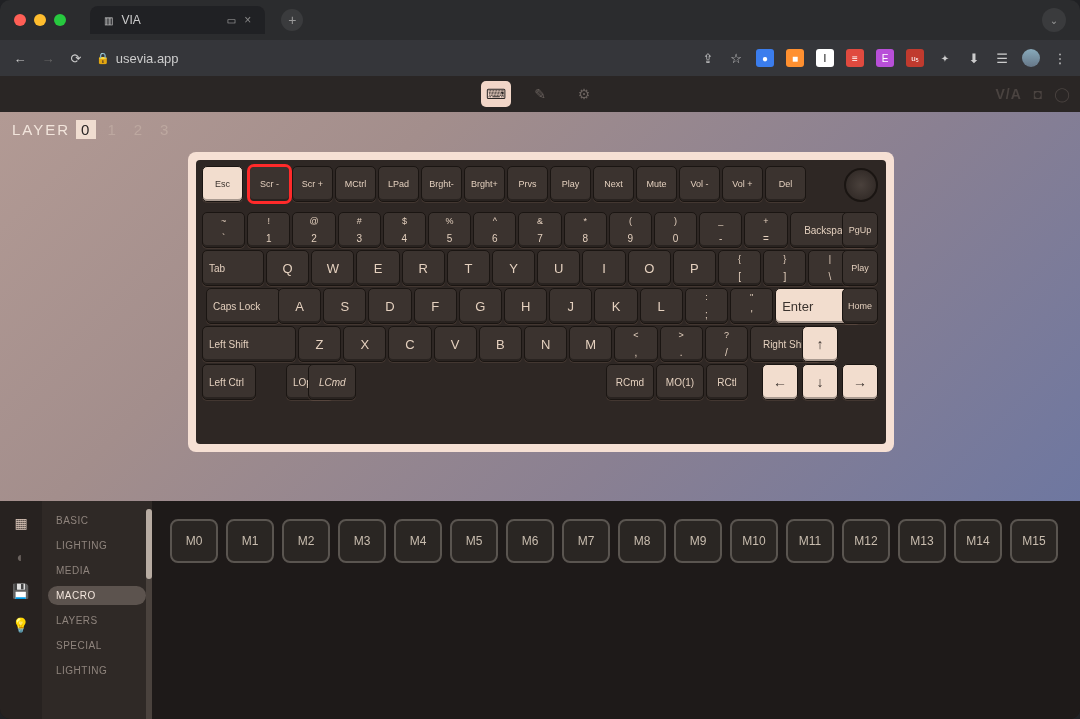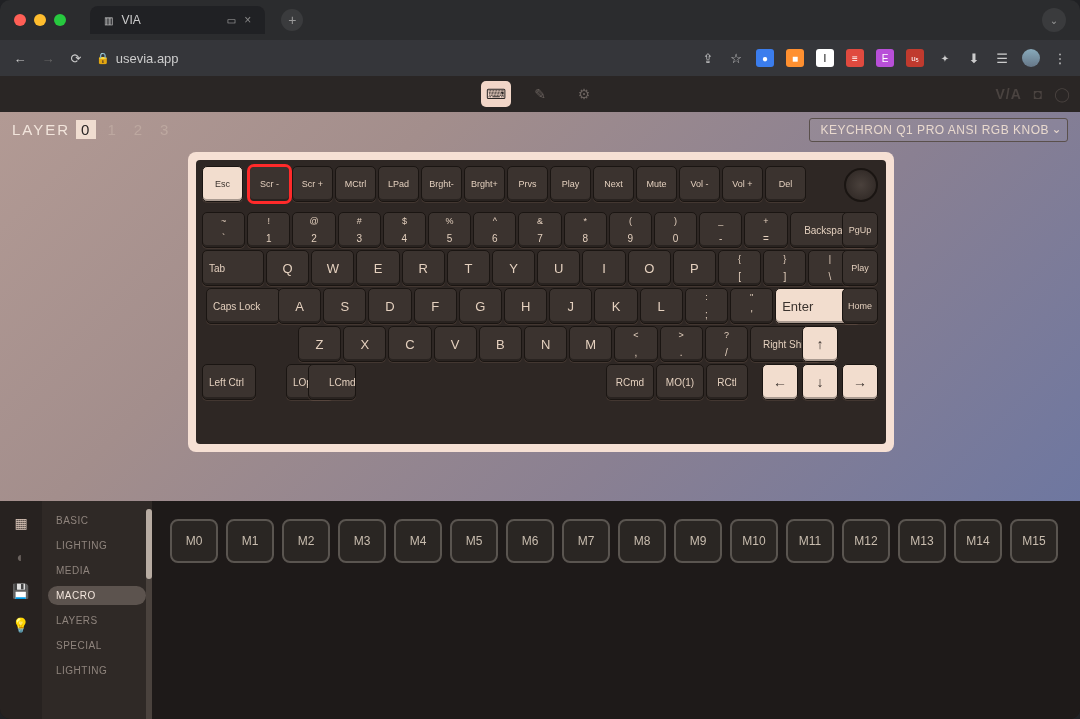--- a/index.html
+++ b/index.html
@@ -120,21 +120,20 @@
 </div>
 
 <div class="main">
   <div class="layer-sel">
     <span class="lab">LAYER</span>
     <span class="num active">0</span>
     <span class="num">1</span>
     <span class="num">2</span>
     <span class="num">3</span>
   </div>
-  <div class="device">KEYCHRON Q1 PRO ANSI RGB KNOB</div>
 
   <div class="kb">
     <div class="kb-inner" id="kb-inner">
       <div class="knob" style="right:8px;top:8px"></div>
     <div class="key light" style="left: 6px; top: 6px; width: 41px; height: 36px; font-size: 9px;">Esc</div>
         <div class="key sel" style="left: 53px; top: 6px; width: 41px; height: 36px; font-size: 9px;">Scr -</div>
         <div class="key" style="left: 96px; top: 6px; width: 41px; height: 36px; font-size: 9px;">Scr +</div>
         <div class="key" style="left: 139px; top: 6px; width: 41px; height: 36px; font-size: 9px;">MCtrl</div>
         <div class="key" style="left: 182px; top: 6px; width: 41px; height: 36px; font-size: 9px;">LPad</div>
         <div class="key" style="left: 225px; top: 6px; width: 41px; height: 36px; font-size: 9px;">Brght-</div>
@@ -237,20 +236,21 @@
         <div class="key" style="left: 488.8px; top: 128px; width: 43.2px; height: 36px;">
           <div class="top">:</div>
           <div class="bot">;</div>
         </div>
         <div class="key" style="left: 534px; top: 128px; width: 43.2px; height: 36px;">
           <div class="top">"</div>
           <div class="bot">'</div>
         </div>
         <div class="key light" style="left: 579.2px; top: 128px; width: 86px; height: 36px; justify-content: flex-start; padding-left: 6px; font-size: 13px; text-align: center;">Enter</div>
         <div class="key" style="left: 646px; top: 128px; width: 36px; height: 36px; font-size: 9px;">Home</div>
+        <div class="key" style="left: 6px; top: 166px; width: 94px; height: 36px; justify-content: flex-start; padding-left: 6px; font-size: 10px;">Left Shift</div>
         <div class="key" style="left: 102px; top: 166px; width: 43.2px; height: 36px; font-size: 13px;">Z</div>
         <div class="key" style="left: 147.2px; top: 166px; width: 43.2px; height: 36px; font-size: 13px;">X</div>
         <div class="key" style="left: 192.4px; top: 166px; width: 43.2px; height: 36px; font-size: 13px;">C</div>
         <div class="key" style="left: 237.6px; top: 166px; width: 43.2px; height: 36px; font-size: 13px;">V</div>
         <div class="key" style="left: 282.8px; top: 166px; width: 43.2px; height: 36px; font-size: 13px;">B</div>
         <div class="key" style="left: 328px; top: 166px; width: 43.2px; height: 36px; font-size: 13px;">N</div>
         <div class="key" style="left: 373.2px; top: 166px; width: 43.2px; height: 36px; font-size: 13px;">M</div>
         <div class="key" style="left: 418.4px; top: 166px; width: 43.2px; height: 36px;">
           <div class="top">&lt;</div>
           <div class="bot">,</div>
@@ -260,21 +260,21 @@
           <div class="bot">.</div>
         </div>
         <div class="key" style="left: 508.8px; top: 166px; width: 43.2px; height: 36px;">
           <div class="top">?</div>
           <div class="bot">/</div>
         </div>
         <div class="key" style="left: 554px; top: 166px; width: 72px; height: 36px; font-size: 10px;">Right Shift</div>
         <div class="key light" style="left: 606px; top: 166px; width: 36px; height: 36px; font-size: 14px;">↑</div>
         <div class="key" style="left: 6px; top: 204px; width: 54px; height: 36px; justify-content: flex-start; padding-left: 6px; font-size: 10px;">Left Ctrl</div>
         <div class="key" style="left: 62px; top: 204px; width: 48px; height: 36px; justify-content: flex-start; padding-left: 6px; font-size: 10px; margin-left: 28px;">LOpt</div>
-        <div class="key" style="left: 112px; top: 204px; width: 48px; height: 36px; justify-content: flex-start; padding-left: 20px; font-size: 10px;">LCmd</div>
+        <div class="key" style="left: 112px; top: 204px; width: 48px; height: 36px; justify-content: flex-start; padding-left: 10px; font-size: 10px; font-style: italic;">LCmd</div>
         <div class="key" style="left: 410px; top: 204px; width: 48px; height: 36px; font-size: 10px;">RCmd</div>
         <div class="key" style="left: 460px; top: 204px; width: 48px; height: 36px; font-size: 10px;">MO(1)</div>
         <div class="key" style="left: 510px; top: 204px; width: 42px; height: 36px; font-size: 10px;">RCtl</div>
         <div class="key light" style="left: 566px; top: 204px; width: 36px; height: 36px; font-size: 14px;">←</div>
         <div class="key light" style="left: 606px; top: 204px; width: 36px; height: 36px; font-size: 14px;">↓</div>
         <div class="key light" style="left: 646px; top: 204px; width: 36px; height: 36px; font-size: 14px;">→</div>
       </div>
   </div>
 </div>
 

